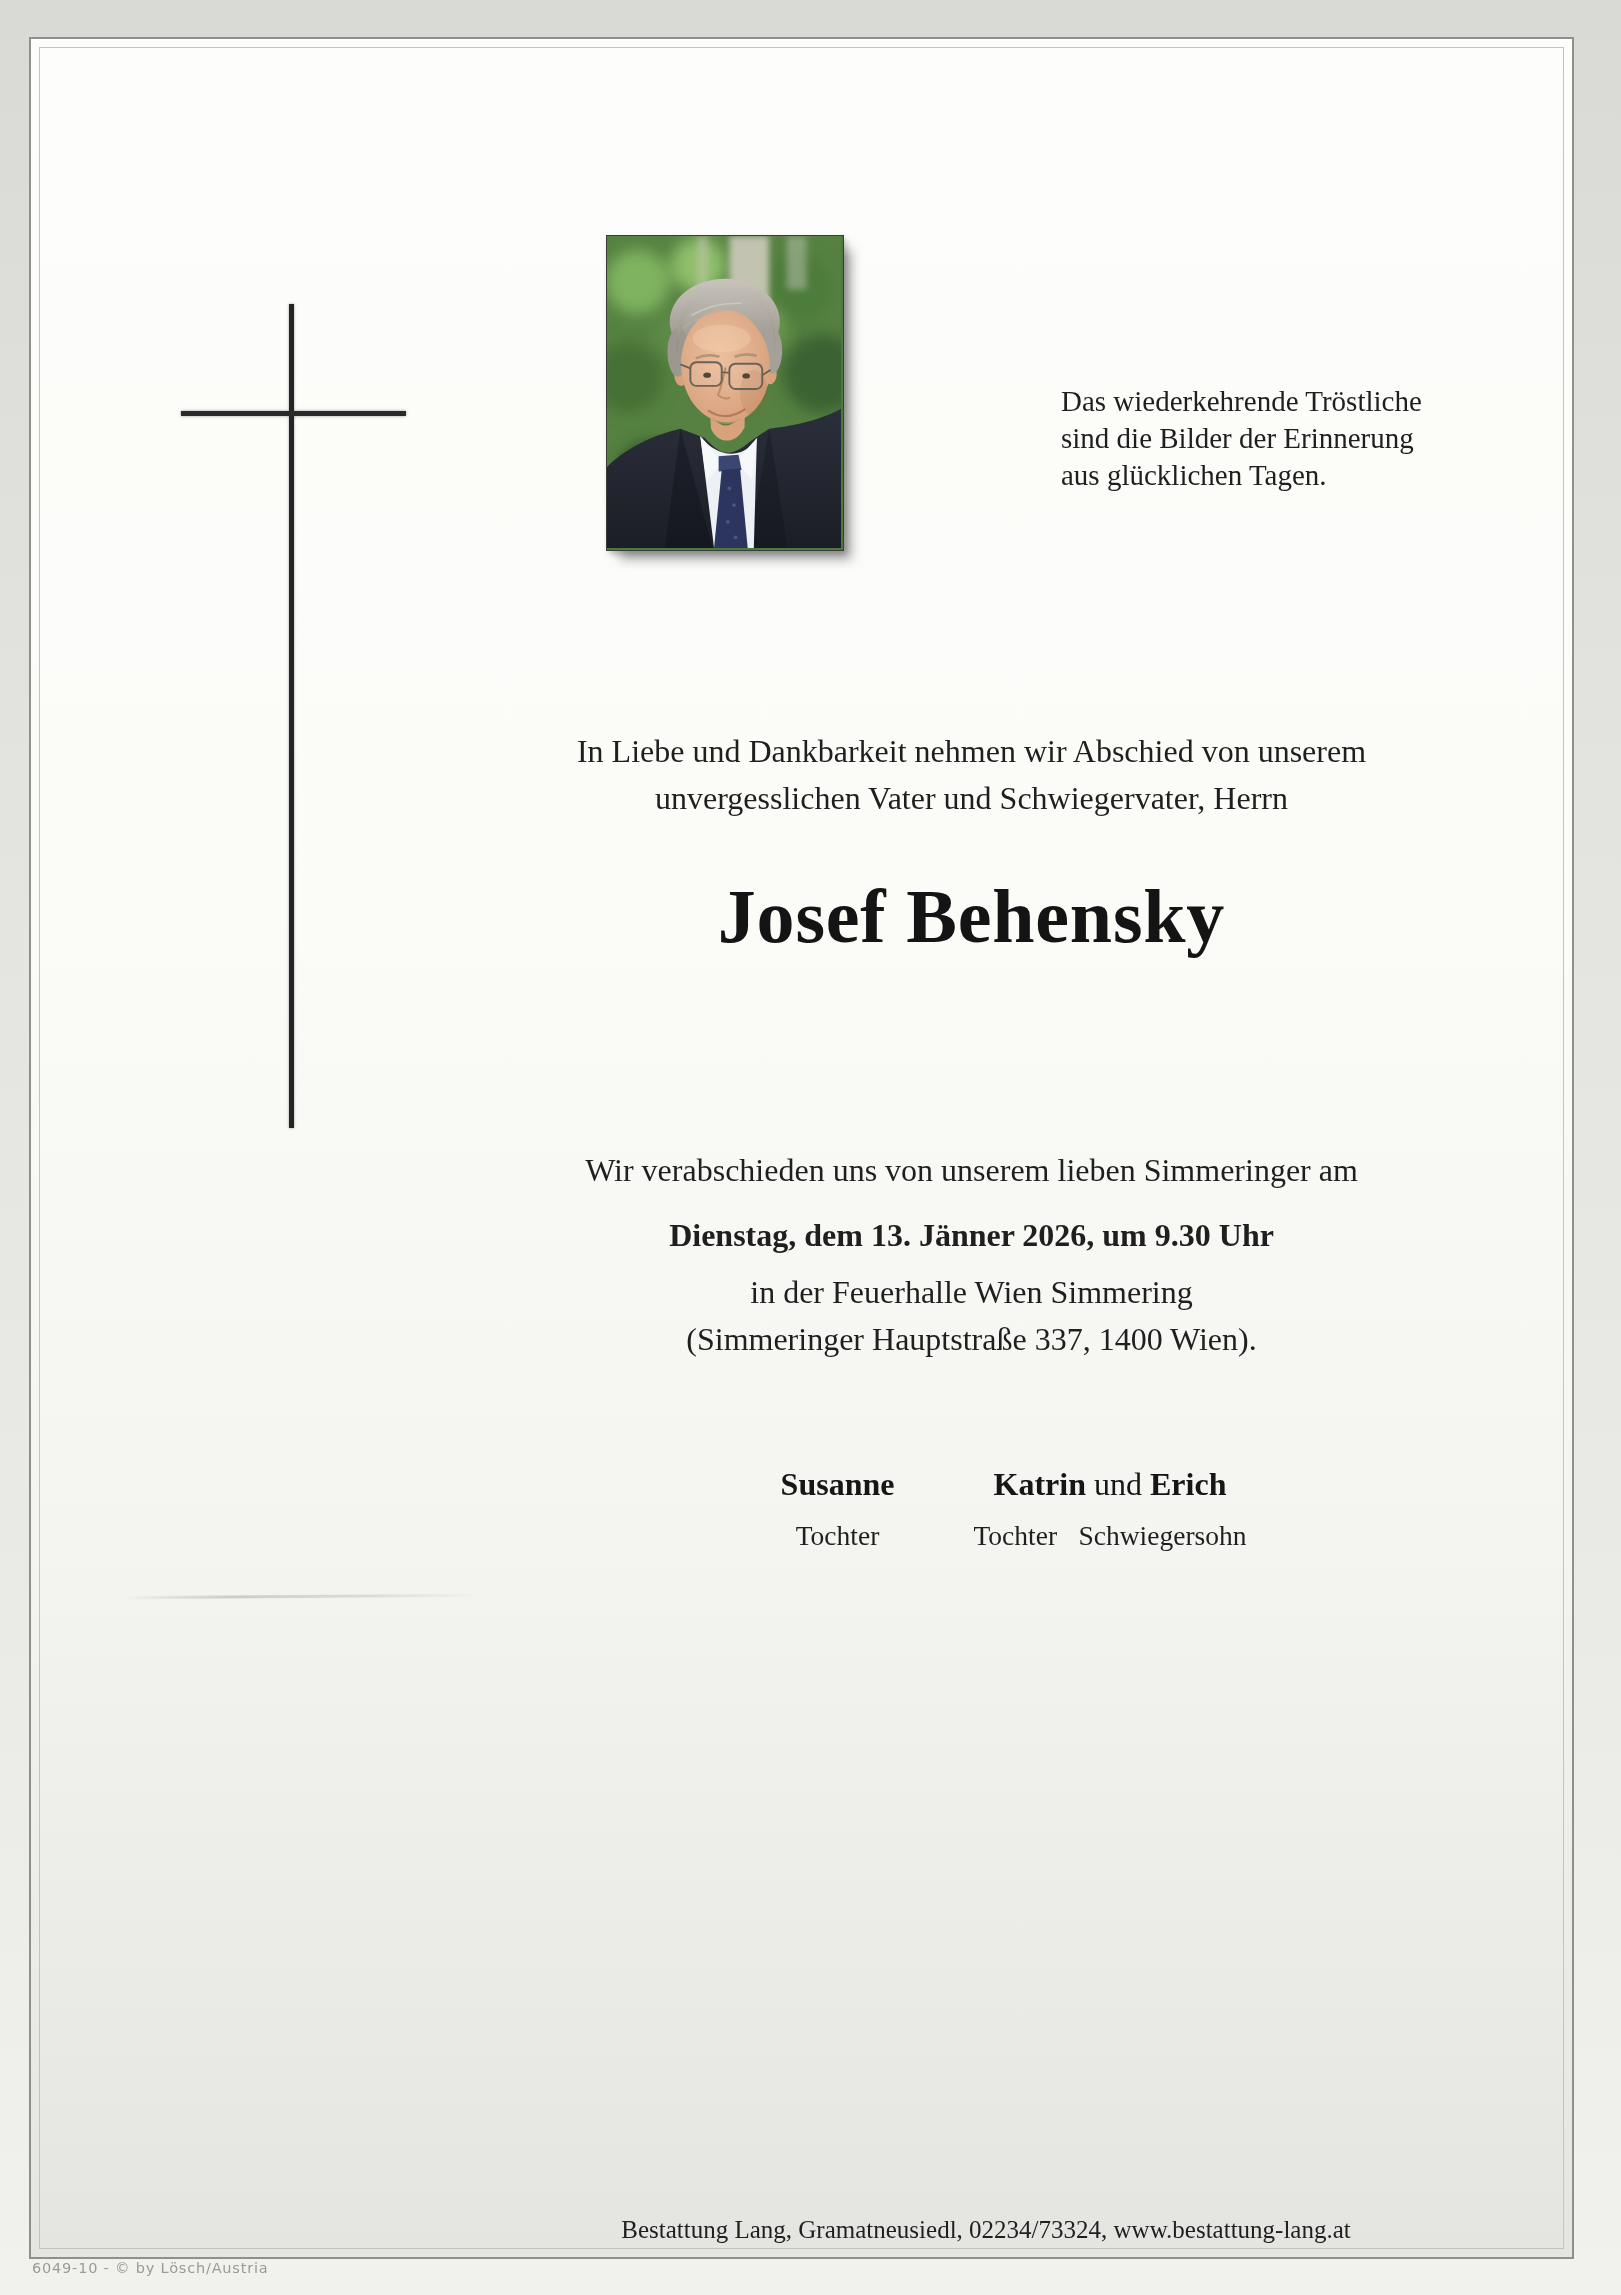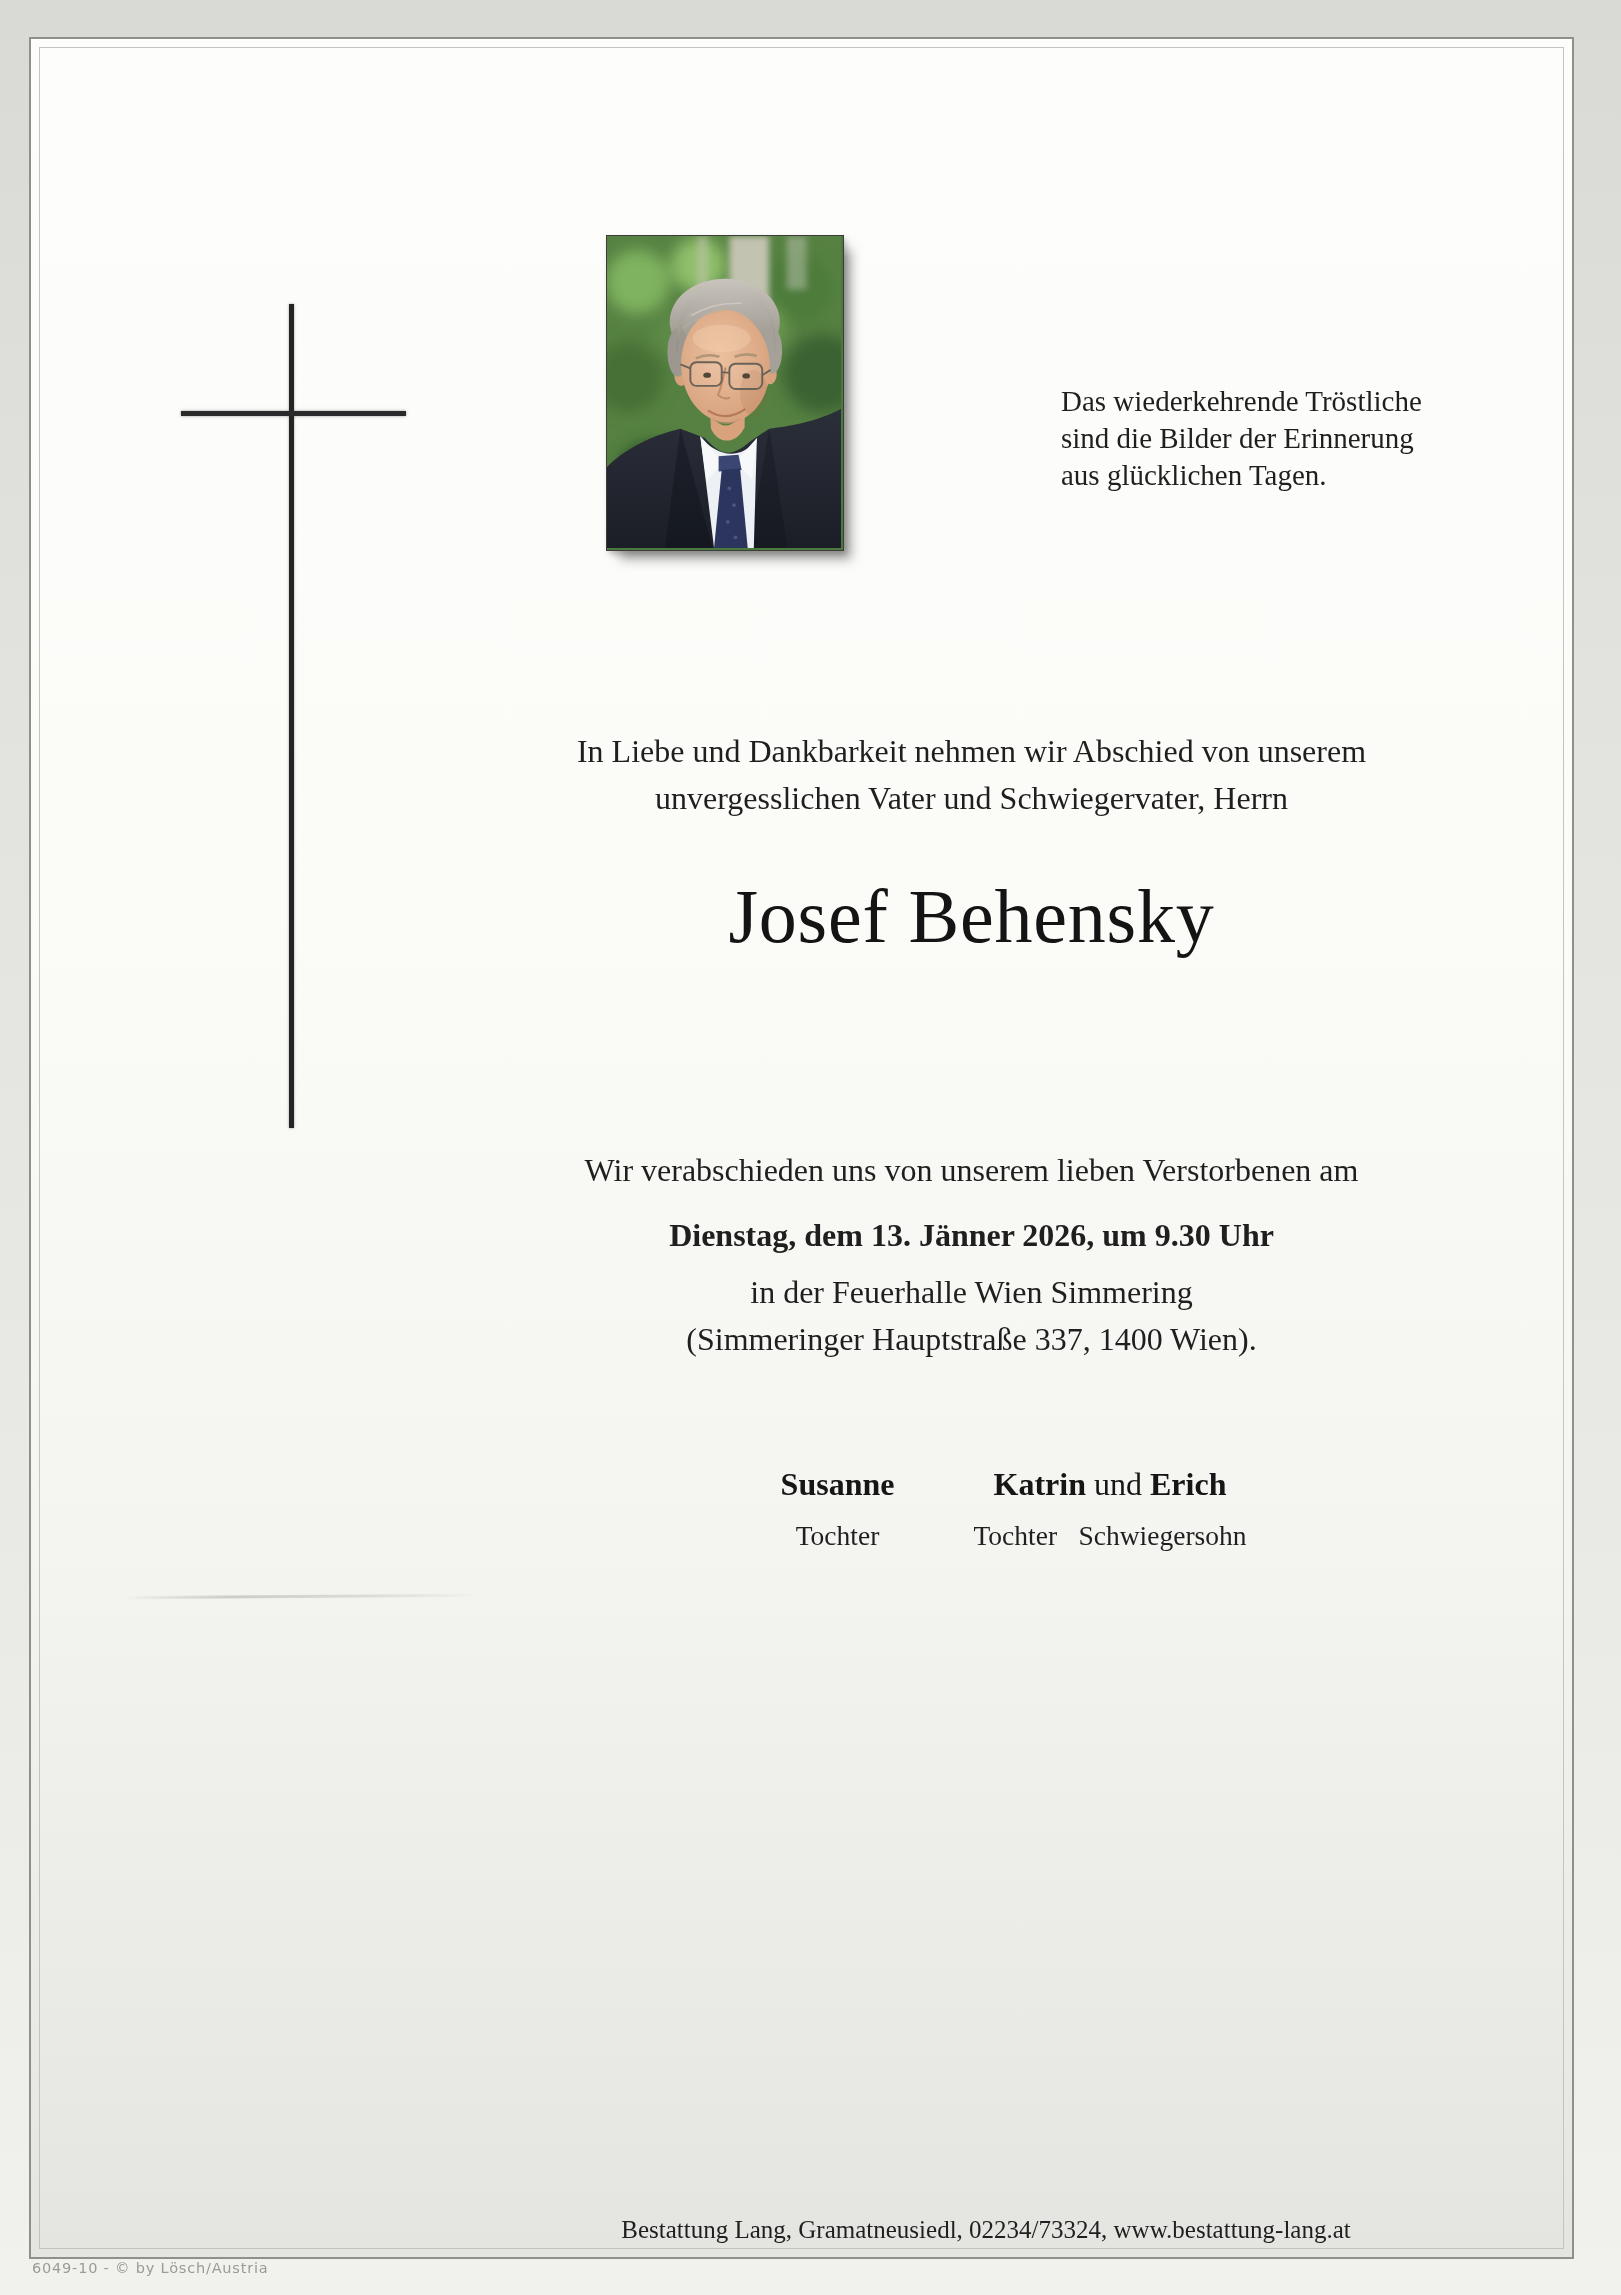--- a/index.html
+++ b/index.html
@@ -31,21 +31,21 @@
   }
   .photo svg { display:block; }
   
   .preline { white-space:pre-line; }
   .quote {
     position:absolute; left:1061px; top:355px; width:428px;
     font-size:29px; line-height:37px; text-align:left;margin-top:28px;
   }
   .block { position:absolute; left:329px; width:1285px; text-align:center; font-size:32px; line-height:47px; }
   .intro { top:728px; }
-  .deceased-name { top:870px; font-size:76px; line-height:92px; font-weight:normal; color:#141414; letter-spacing:0.8px; }
+  .deceased-name { top:870px; font-size:76px; line-height:92px; font-weight:bold; color:#141414; letter-spacing:0.8px; }
   .death-info { top:1028px; }
   .farewell-intro { top:1147px; }
   .farewell-datetime { top:1212px; font-weight:bold; }
   .farewell-location { top:1269px; }
   .mourner { position:absolute; text-align:center; }
   .m1 { left:700px; top:1465px; width:275px; }
   .m2 { left:957px; top:1465px; width:306px; }
   .mname { font-size:32px; line-height:38px; font-weight:bold; color:#161616; }
   .mname .reg { font-weight:normal; }
   .mrole { margin-top:17px; font-size:27.5px; line-height:32px; }
@@ -159,21 +159,21 @@
   <div class="quote preline">Das wiederkehrende Tröstliche
 sind die Bilder der Erinnerung
 aus glücklichen Tagen.</div>
 
   <div class="block preline intro">In Liebe und Dankbarkeit nehmen wir Abschied von unserem
 unvergesslichen Vater und Schwiegervater, Herrn</div>
 
   <div class="block deceased-name">Josef Behensky</div>
 
 
-  <div class="block farewell-intro">Wir verabschieden uns von unserem lieben Verstorbenen am</div>
+  <div class="block farewell-intro">Wir verabschieden uns von unserem lieben Simmeringer am</div>
 
   <div class="block farewell-datetime">Dienstag, dem 13. Jänner 2026, um 9.30 Uhr</div>
 
   <div class="block preline farewell-location">in der Feuerhalle Wien Simmering
 (Simmeringer Hauptstraße 337, 1400 Wien).</div>
 
   <div class="mourner m2">
     <div class="mname"><span>Katrin</span><span class="reg"> und </span><span>Erich</span></div>
     <div class="mrole"><span>Tochter</span><span>Schwiegersohn</span></div>
   </div>

